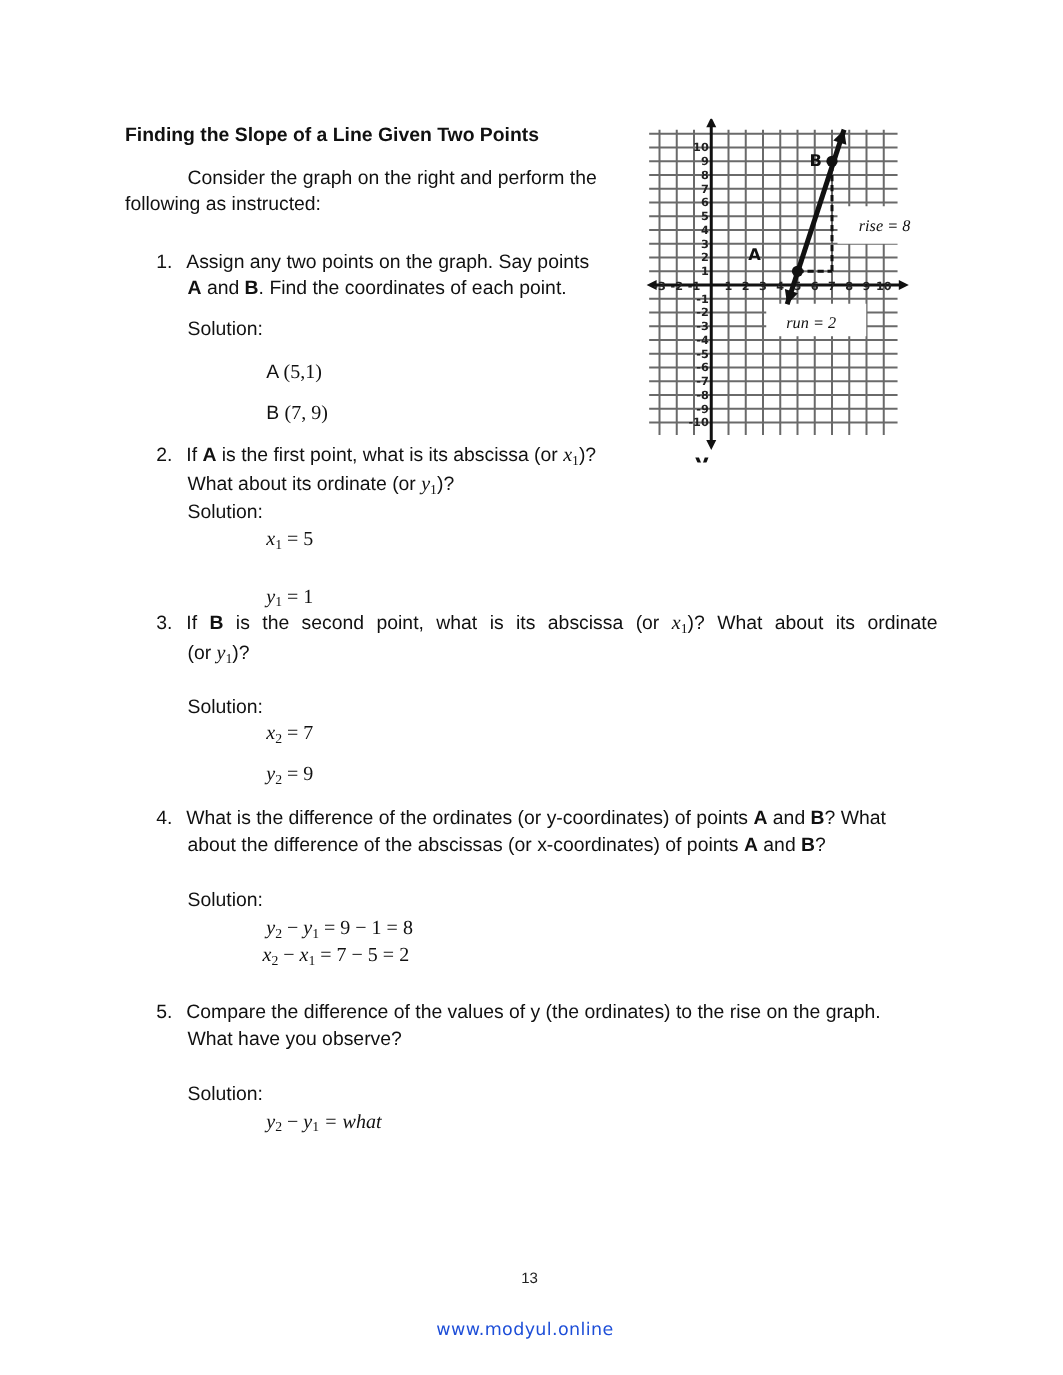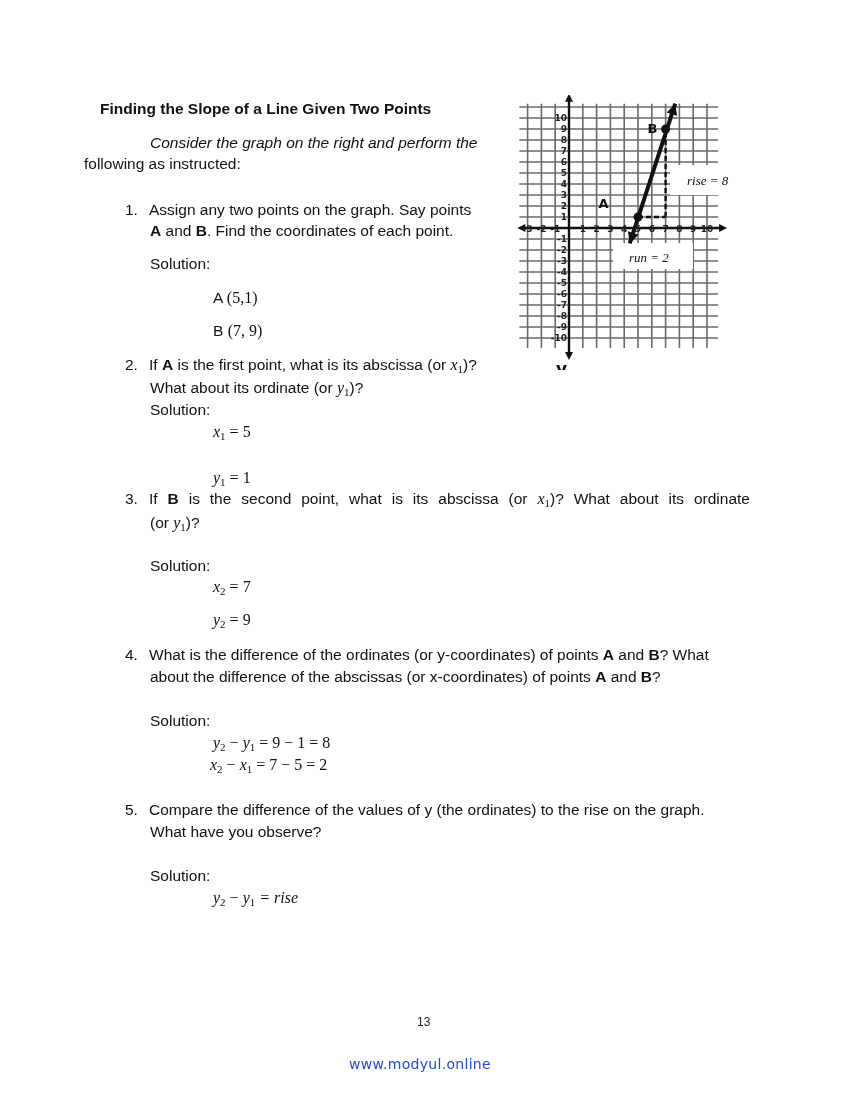--- a/index.html
+++ b/index.html
@@ -14,22 +14,22 @@
   .num { display: inline-block; width: 24px; }
   #graph { position: absolute; left: 505px; top: 95px; }
   .pagenum { font-family: Liberation Sans, sans-serif; font-size: 12px; color: #222; }
   .watermark { font-family: "DejaVu Sans", sans-serif; font-size: 14px; color: #1d4ed8; letter-spacing: 0.3px; }
 </style>
 </head>
 <body>
 
 <div class="abs title" style="left:100px; top:100px;text-align:right;">Finding the Slope of a Line Given Two Points</div>
 
-<div class="abs txt" style="left:150px; top:133px;font-style:italic;">Consider the graph on the right and perform the</div>
-<div class="abs txt" style="left:84px; top:154px;">following as instructed:</div>
+<div class="abs txt" style="left:150px; top:133px;">Consider the graph on the right and perform the</div>
+<div class="abs txt" style="left:100px; top:154px;">following as instructed:</div>
 
 <div class="abs txt" style="left:125px; top:200px;">
   <span class="num">1.</span><span>Assign any two points on the graph. Say points</span>
 </div>
 <div class="abs txt" style="left:150px; top:221px;">
   <b>A</b><span> and </span><b>B</b><span>. Find the coordinates of each point.</span>
 </div>
 <div class="abs txt" style="left:150px; top:254px;">Solution:</div>
 <div class="abs txt" style="left:213px; top:288px;">
   <span>A</span> <span class="mathup">(5,1)</span>
@@ -82,21 +82,21 @@
 <div class="abs mathup" style="left:210px; top:756px;">
   <span class="math">x</span><sub>2</sub><span> − </span><span class="math">x</span><sub>1</sub><span> = 7 − 5 = 2</span>
 </div>
 
 <div class="abs txt" style="left:125px; top:800px;">
   <span class="num">5.</span><span>Compare the difference of the values of y (the ordinates) to the rise on the graph.</span>
 </div>
 <div class="abs txt" style="left:150px; top:822px;">What have you observe?</div>
 <div class="abs txt" style="left:150px; top:866px;">Solution:</div>
 <div class="abs mathup" style="left:213px; top:889px;">
-  <span class="math">y</span><sub>2</sub><span> − </span><span class="math">y</span><sub>1</sub><span class="math"> = rise</span>
+  <span class="math">y</span><sub>2</sub><span> − </span><span class="math">y</span><sub>1</sub><span class="math"> = what</span>
 </div>
 
 <svg id="graph" width="250" height="275" xmlns="http://www.w3.org/2000/svg">
   <g id="grid">
       <line x1="22.599999999999994" y1="8.699999999999989" x2="22.599999999999994" y2="252.9" stroke="#6a6a6a" stroke-width="1.6"></line>
       <line x1="36.4" y1="8.699999999999989" x2="36.4" y2="252.9" stroke="#6a6a6a" stroke-width="1.6"></line>
       <line x1="50.2" y1="8.699999999999989" x2="50.2" y2="252.9" stroke="#6a6a6a" stroke-width="1.6"></line>
       <line x1="77.8" y1="8.699999999999989" x2="77.8" y2="252.9" stroke="#6a6a6a" stroke-width="1.6"></line>
       <line x1="91.6" y1="8.699999999999989" x2="91.6" y2="252.9" stroke="#6a6a6a" stroke-width="1.6"></line>
       <line x1="105.4" y1="8.699999999999989" x2="105.4" y2="252.9" stroke="#6a6a6a" stroke-width="1.6"></line>

